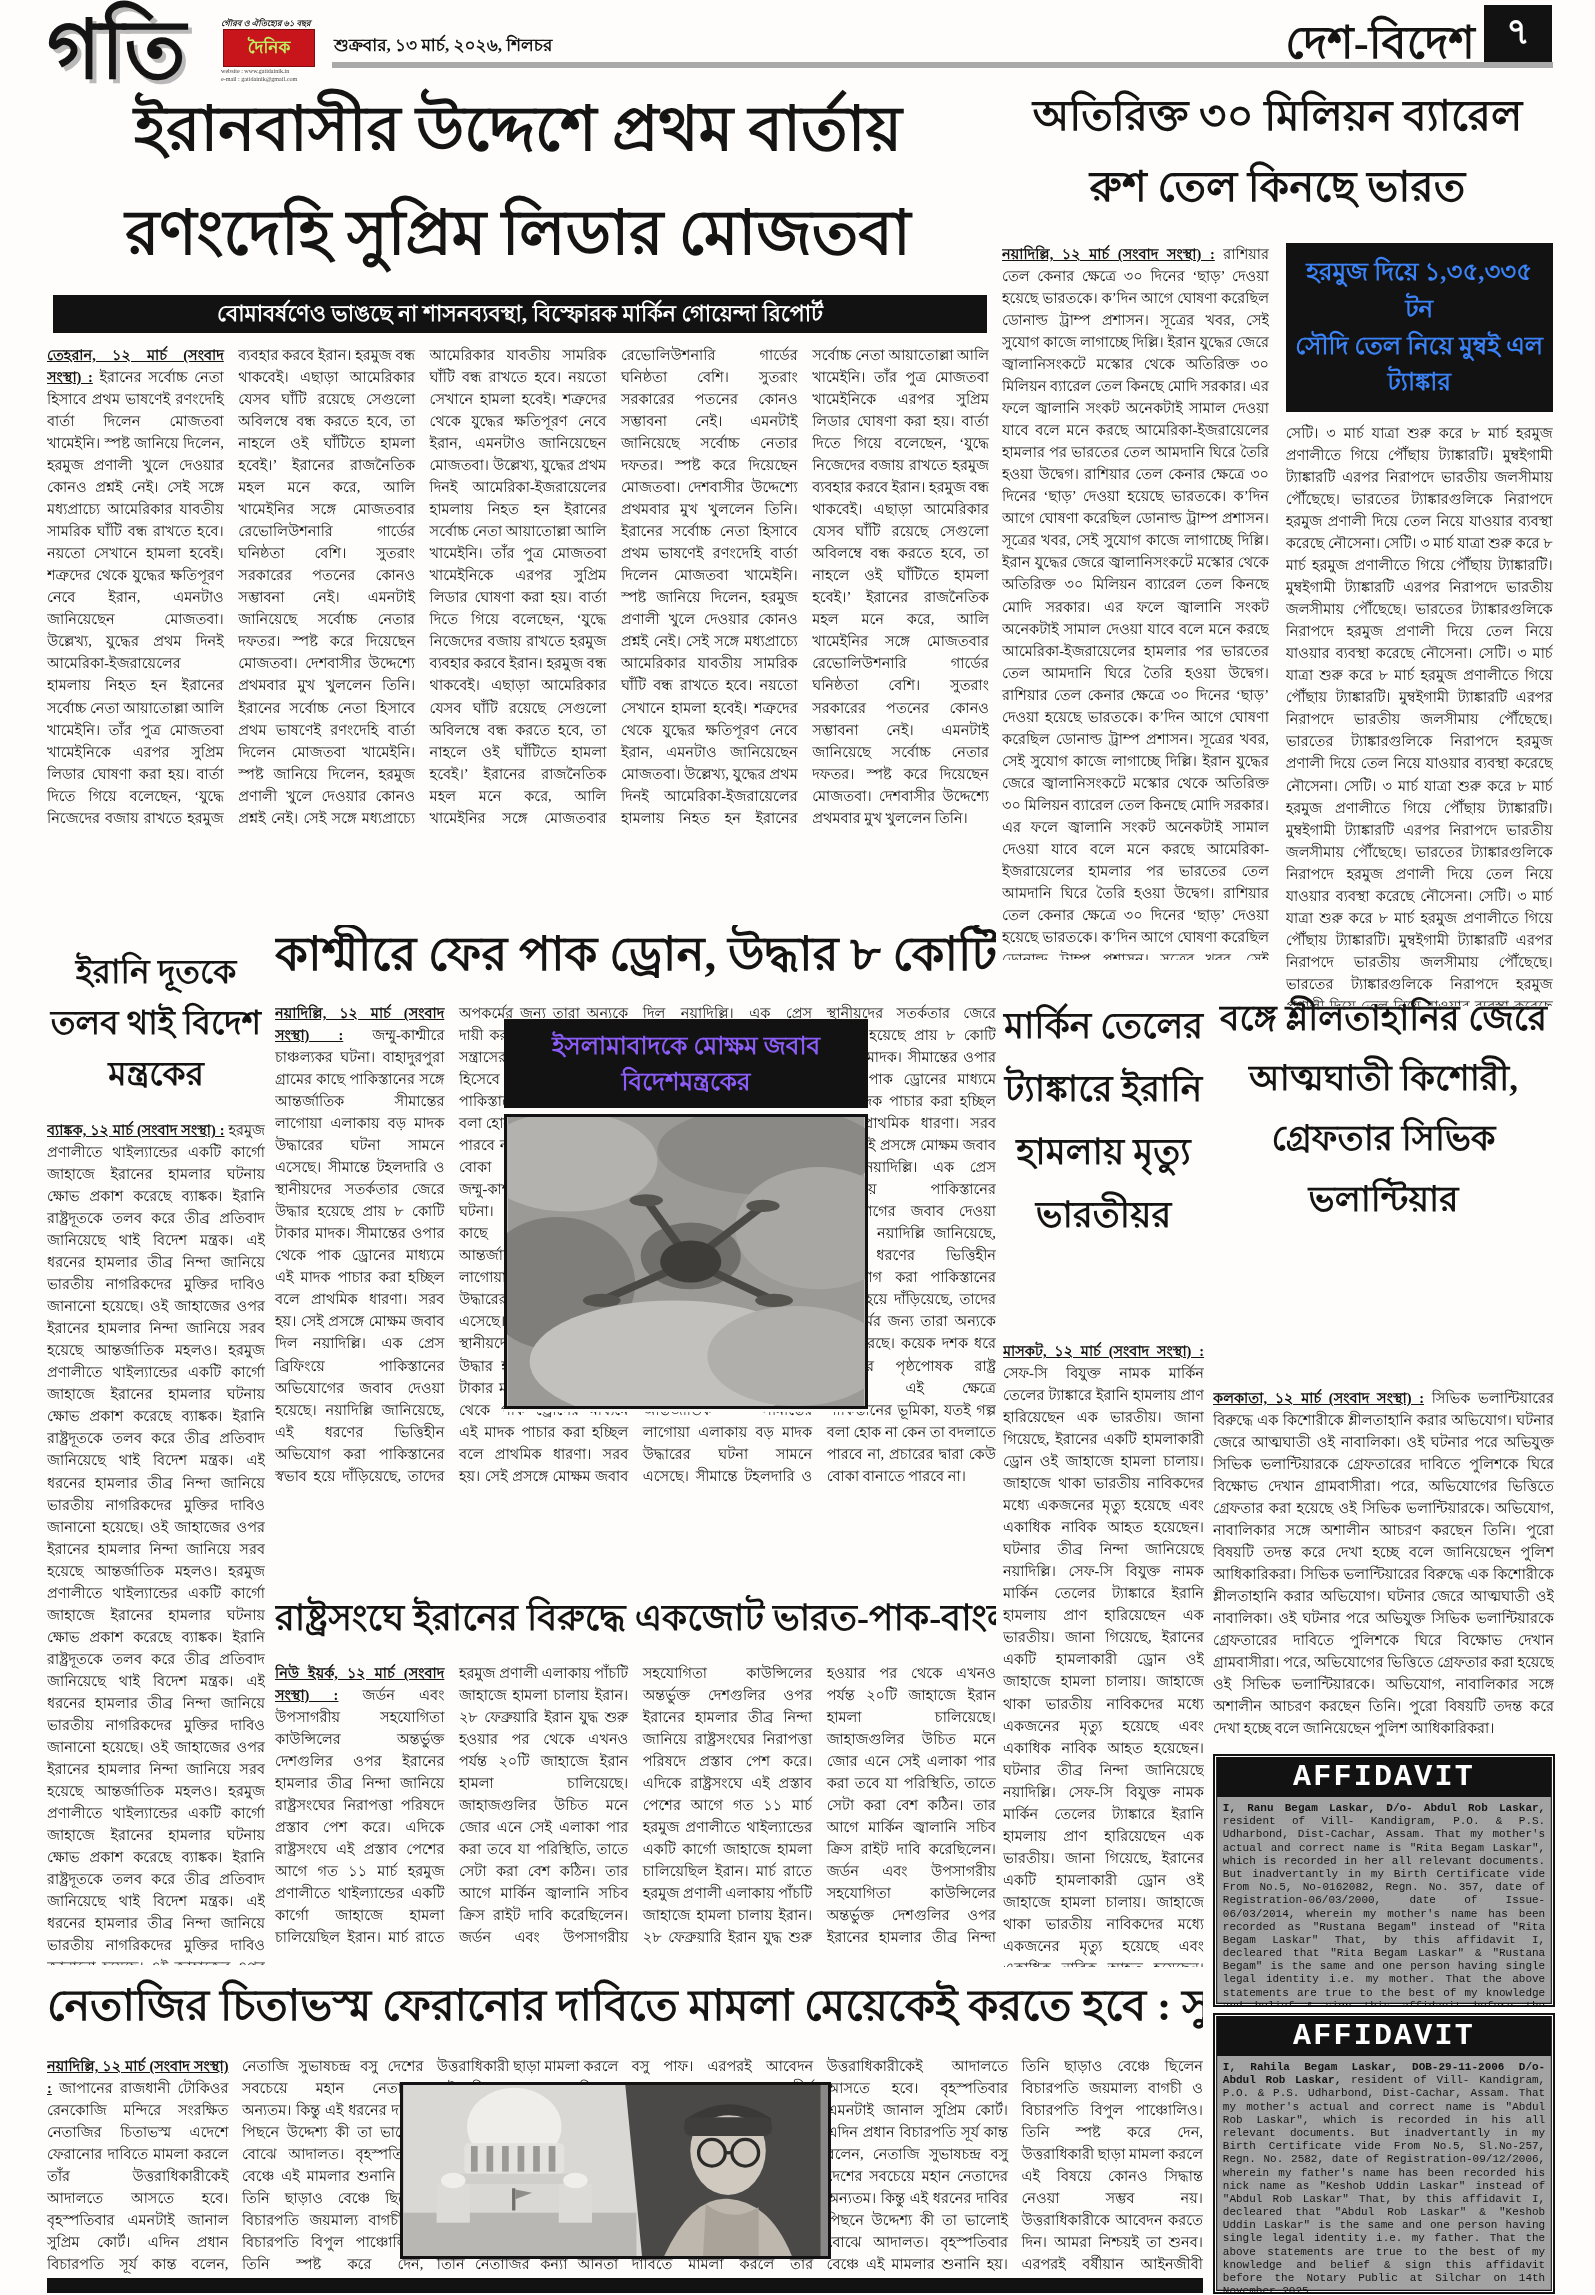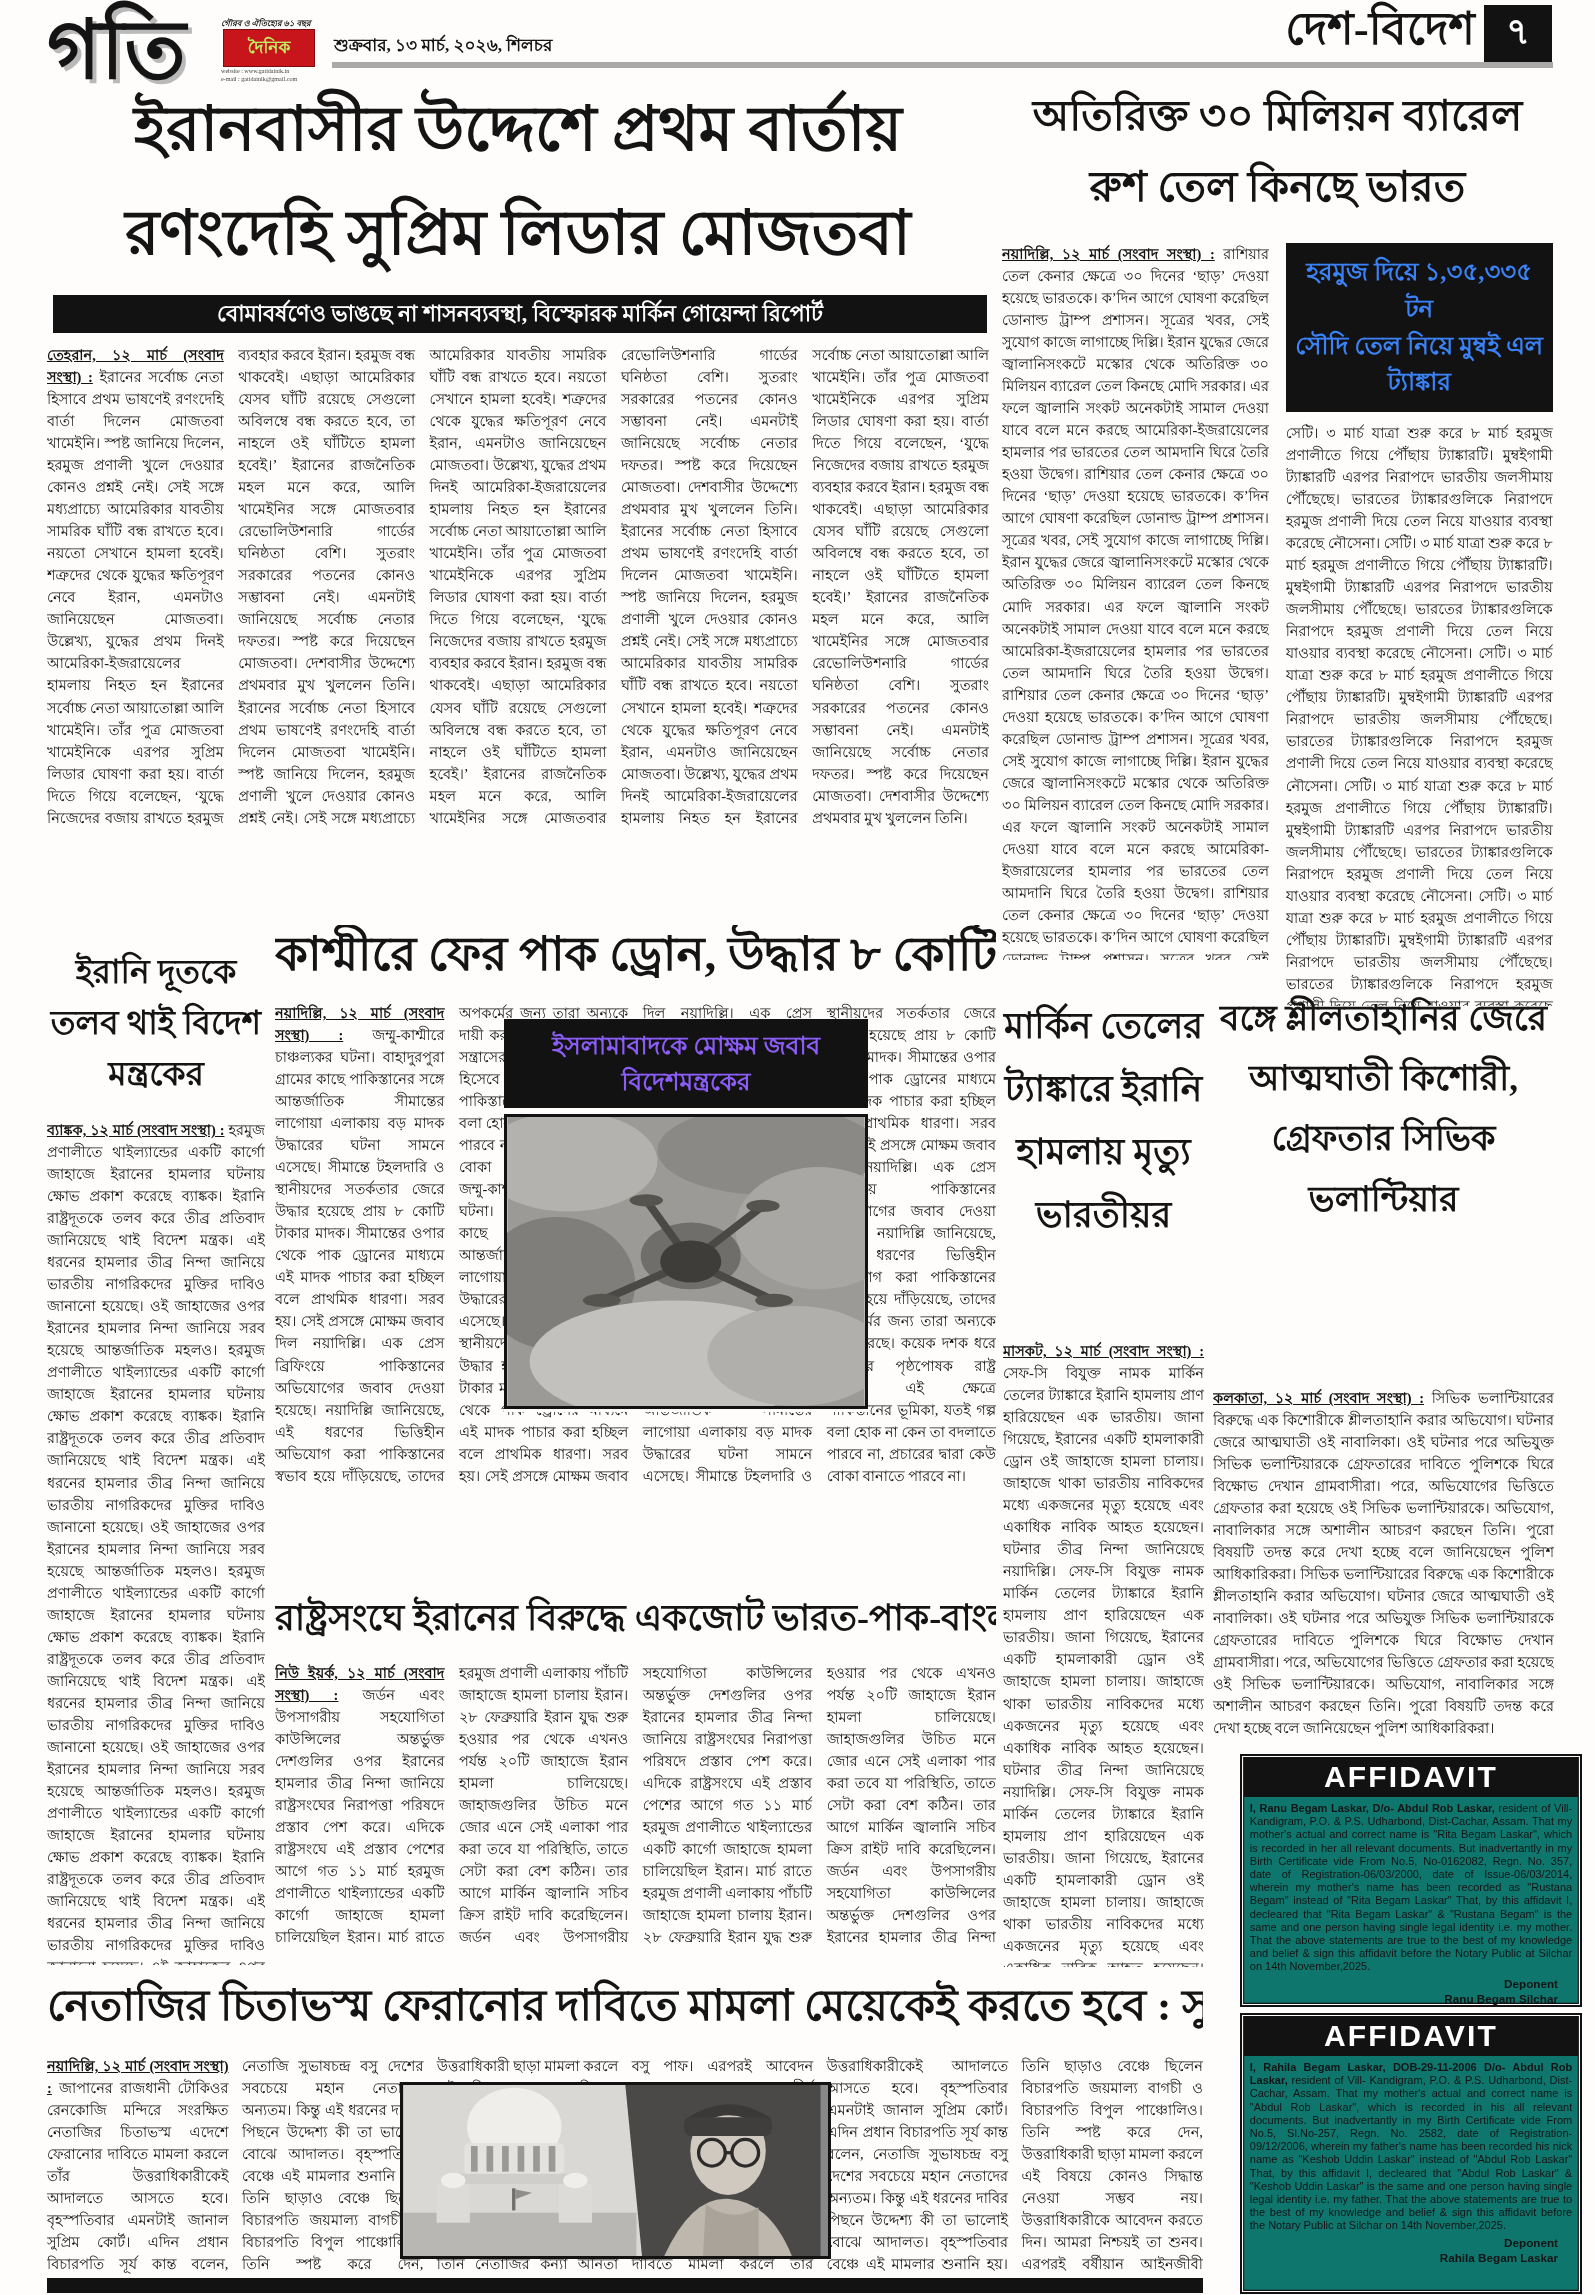--- a/index.html
+++ b/index.html
@@ -12,21 +12,21 @@
   
   .logo{left:47px;top:10px;width:178px;font-size:82px;font-weight:bold;line-height:1;
         text-shadow:3.9px 3.9px 0 #b9b9b9;}
   .tagline{left:221px;top:16.7px;width:106px;font-size:8.3px;font-weight:bold;font-style:italic;}
   .daily{left:223px;top:29px;width:90px;height:36px;background:#c8151b;color:#bef264;
          display:flex;align-items:center;justify-content:center;font-size:17px;font-weight:bold;
          border:1.1px solid #7d0d10;}
   .weblines{left:221px;top:68px;width:111px;font-size:6.1px;color:#444;line-height:1.25;}
   .datetext{left:334px;top:32px;width:501px;font-size:17px;font-weight:bold;}
   .grayrule{left:332px;top:62px;width:1221px;height:6.1px;background:#a9a9a9;}
-  .section-title{left:1247px;top:2px;width:228px;font-size:45px;font-weight:bold;text-align:right;line-height:1.2;}
+  .section-title{left:1247px;top:16px;width:228px;font-size:45px;font-weight:bold;text-align:right;line-height:1.2;}
   .pagenum{left:1484px;top:4.5px;width:68px;height:57px;background:#121212;color:#fff;
            display:flex;align-items:center;justify-content:center;font-size:37px;font-weight:bold;}
   
   .lead-h{left:47px;top:77px;width:942px;font-size:62px;line-height:1.68;}
   .kicker{left:53px;top:295px;width:934px;height:38px;background:#121212;color:#fff;
           display:flex;align-items:center;justify-content:center;font-size:22px;font-weight:bold;}
   .lead-body{left:47px;top:344px;width:942px;height:594px;column-count:5;column-gap:14.5px;}
   
   .oil-h{left:1002px;top:81px;width:551px;font-size:42px;line-height:1.7;}
   .oil-cols{left:1002px;top:243px;width:551px;height:717px;display:flex;gap:16.7px;}
@@ -47,21 +47,21 @@
   .un-h{left:275px;top:1595px;width:721px;font-size:36px;line-height:1.3;white-space:nowrap;overflow:hidden;}
   .un-body{left:275px;top:1662px;width:721px;height:307px;column-count:4;column-gap:14.5px;}
   
   .tank-h{left:1003px;top:995px;width:201px;font-size:36px;line-height:1.75;}
   .tank-body{left:1003px;top:1340px;width:201px;height:627px;}
   
   .ben-h{left:1213px;top:989px;width:341px;font-size:35px;line-height:1.72;}
   .ben-body{left:1213px;top:1387px;width:341px;height:359px;}
   
   .aff{border:2.8px solid #121212;box-shadow:0 0 0 1.1px #fffdfb inset,0 0 0 2.2px #121212 inset;
-       background:#0f766e;font-family:Liberation Sans, sans-serif;overflow:hidden;margin-left:27px;}
+       background:#a3a3a3;font-family:Liberation Mono, monospace;overflow:hidden;}
   .aff1{left:1213px;top:1754px;width:338px;height:249px;}
   .aff2{left:1213px;top:2013px;width:338px;height:277px;}
   .aff-title{background:#121212;color:#fff;text-align:center;font-weight:bold;font-size:30px;
              letter-spacing:2.2px;padding:2.2px 0;margin:2.2px;}
   .aff-body{padding:3.3px 7.8px 0 7.8px;font-size:11px;line-height:1.2;text-align:justify;}
   .aff-body b{font-weight:bold;}
   .aff-dep{padding:2.2px 22px 0 0;text-align:right;font-size:11.7px;font-weight:bold;line-height:1.3;}
   
   .net-h{left:47px;top:1979px;width:1156px;font-size:43px;line-height:1.25;white-space:nowrap;overflow:hidden;}
   .net-body{left:47px;top:2055px;width:1156px;height:221px;column-count:6;column-gap:13.4px;}

